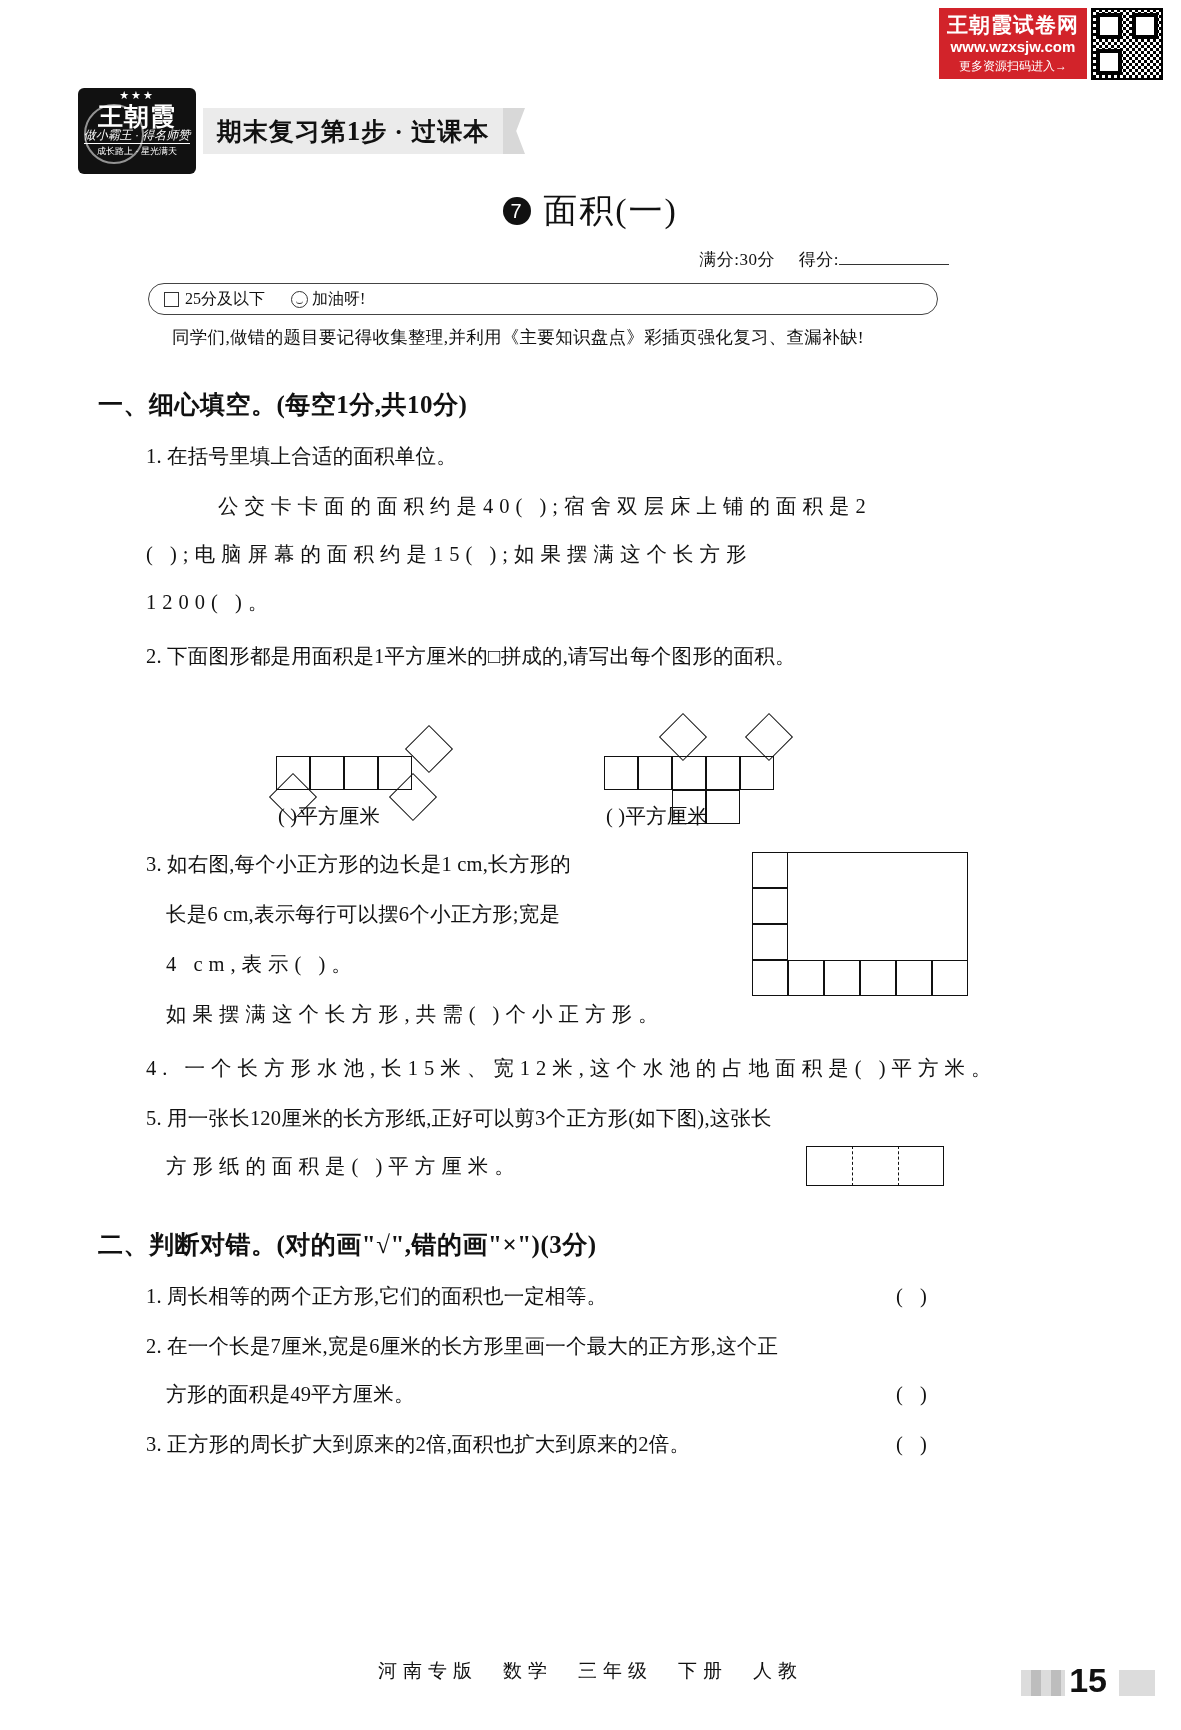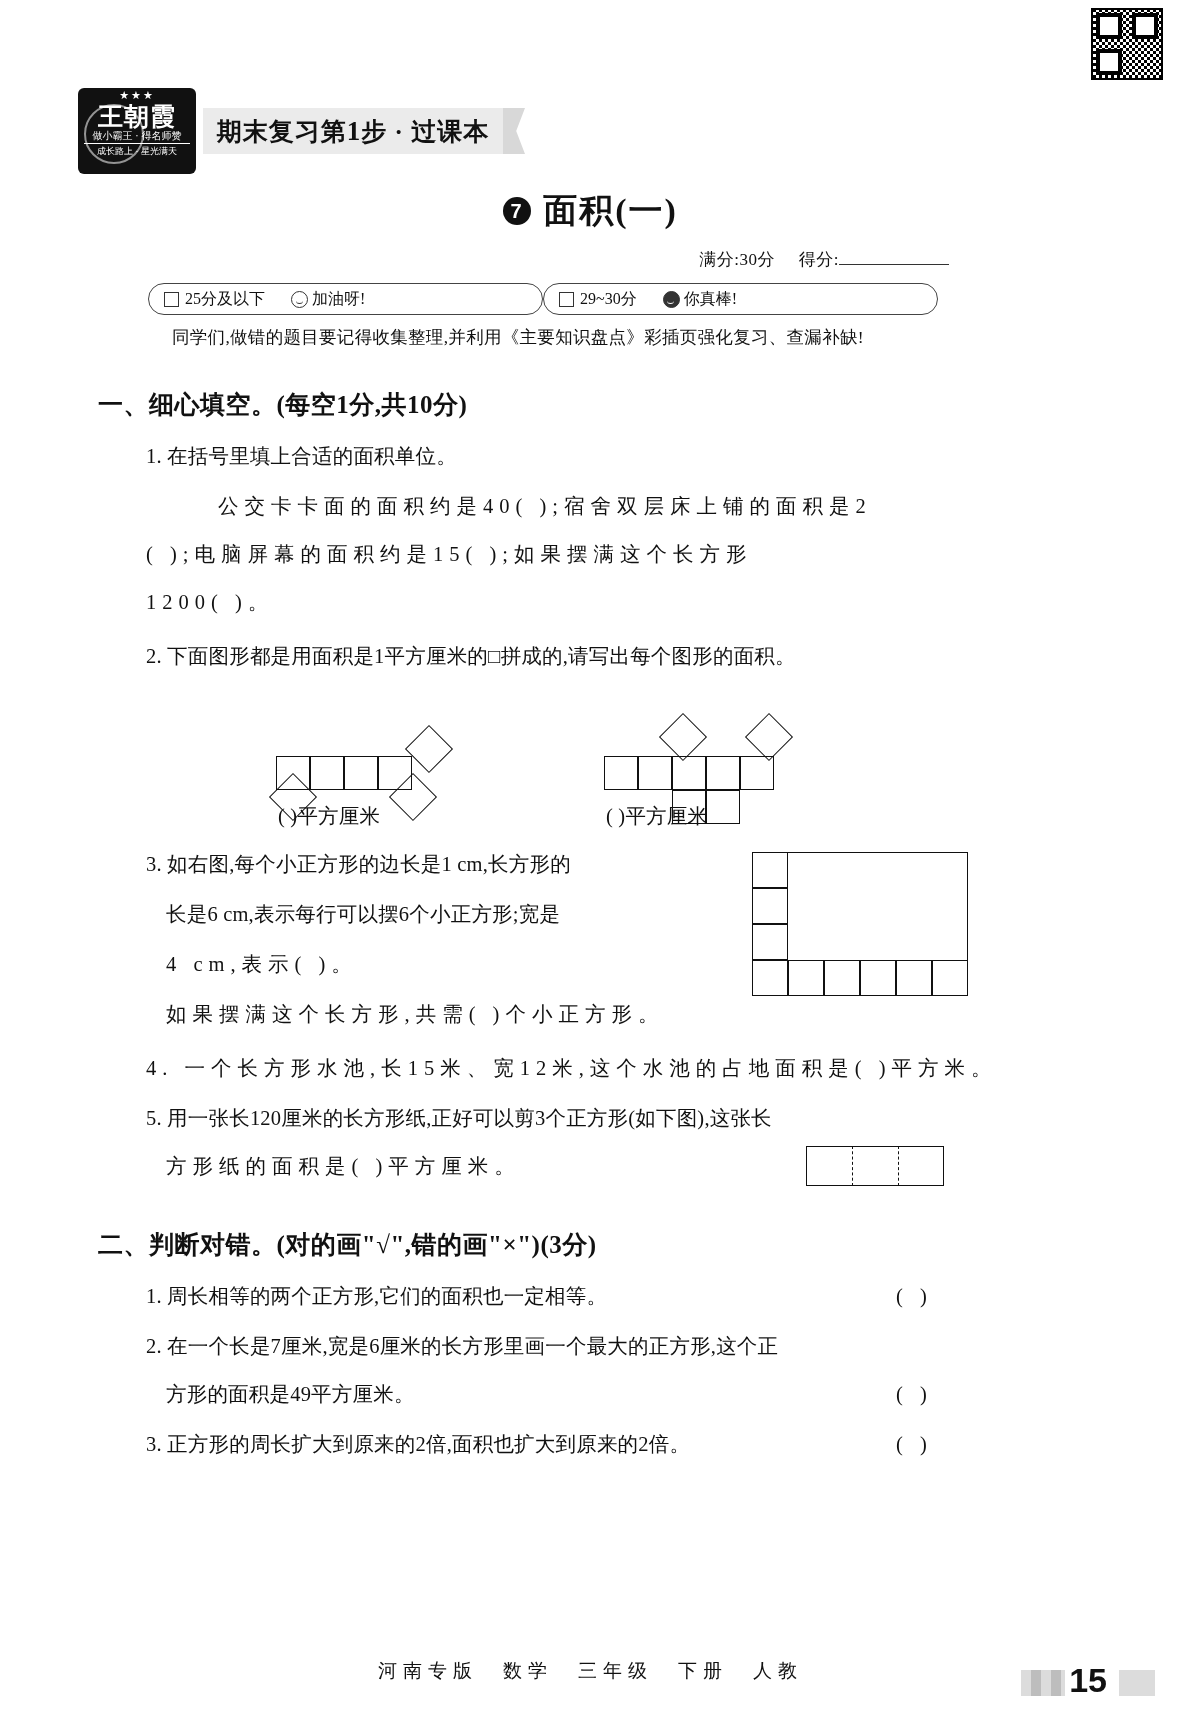--- a/index.html
+++ b/index.html
@@ -49,21 +49,21 @@
   .logo{
     position:absolute; left:78px; top:88px;
     width:118px; height:86px;
     background:#111; color:#fff;
     border-radius:6px;
     text-align:center;
     font-family:"Liberation Sans", sans-serif;
   }
   .logo .stars{ font-size:11px; letter-spacing:2px; line-height:14px; }
   .logo .lname{ font-size:25px; font-weight:bold; line-height:28px; letter-spacing:1px;}
-  .logo .lsub{ font-size:10px; line-height:11px; }
+  .logo .lsub{ font-size:12px; line-height:11px;font-style:italic; }
   .logo .lbar{ font-size:9px; line-height:13px; border-top:1px solid #fff; margin:2px 6px 0 6px; padding-top:1px;}
   .logo .seal{
     position:absolute; left:6px; top:16px; width:56px; height:56px;
     border:2px solid #fff; border-radius:50%;
     opacity:.55;
   }
 
   
   .ribbon{
     position:absolute; left:203px; top:108px;
@@ -76,21 +76,21 @@
     width:22px; height:46px; background:#d8d8d8;
     clip-path:polygon(0 0,100% 0,60% 50%,100% 100%,0 100%);
   }
   .ribbon-text{ font-size:25px; font-weight:bold; letter-spacing:1px; }
   .ribbon-text .num{ font-size:27px; }
 
   
   .doc-title{
     position:absolute; left:0; right:0; top:188px;
     text-align:center;
-    font-size:34px; font-weight:bold;
+    font-size:34px; font-weight:normal;
     letter-spacing:2px;
   }
   .circle-num{
     display:inline-block; width:28px; height:28px; line-height:28px;
     border-radius:50%; background:#111; color:#fff;
     font-size:20px; text-align:center; vertical-align:4px;
     margin-right:12px; font-family:"Liberation Sans", sans-serif;
   }
 
   
@@ -173,20 +173,25 @@
   }
   .page-deco2{
     position:absolute; right:26px; bottom:34px;
     width:36px; height:26px; background:#dcdcdc;
   }
 </style>
 </head>
 <body>
 
 <div class="brand-box">
+  <div class="brand-text">
+    <div class="brand-title">王朝霞试卷网</div>
+    <div class="brand-url">www.wzxsjw.com</div>
+    <div class="brand-sub">更多资源扫码进入→</div>
+  </div>
   <div class="qr">
       <div class="qr3"></div>
     </div>
 </div>
 
 <div class="logo">
   <div class="seal"></div>
   <div class="stars">★★★</div>
   <div class="lname">王朝霞</div>
   <div class="lsub">做小霸王 · 得名师赞</div>
@@ -215,31 +220,20 @@
     <div class="pill"></div>
     <div class="eval-inner">
       <span class="chk"></span>
       <span class="eval-score">25分及以下</span>
       <span class="eval-face">
         <span class="face"></span>
         <span>加油呀!</span>
       </span>
     </div>
   </div>
-  <div class="eval-cell">
-    <div class="pill"></div>
-    <div class="eval-inner">
-      <span class="chk"></span>
-      <span class="eval-score">29~30分</span>
-      <span class="eval-face">
-        <span class="face dark"></span>
-        <span>你真棒!</span>
-      </span>
-    </div>
-  </div>
 </div>
 
 <div class="note">同学们,做错的题目要记得收集整理,并利用《主要知识盘点》彩插页强化复习、查漏补缺!</div>
 
 <div class="sec-h" style="left:98px; top:388px;">一、细心填空。(每空1分,共10分)</div>
 
 <div class="q" style="left:146px; top:440px;">
   <span>1.</span>
   <span>在括号里填上合适的面积单位。</span>
 </div>

